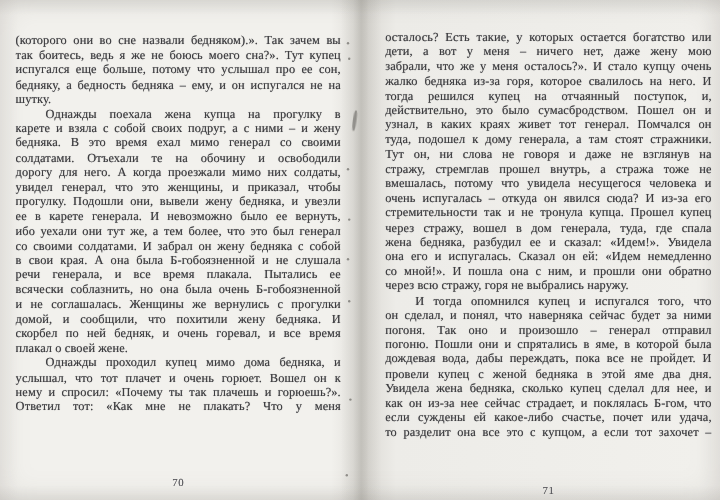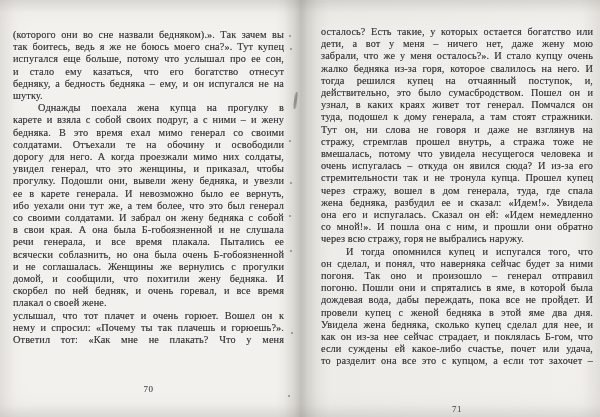--- a/index.html
+++ b/index.html
@@ -28,21 +28,21 @@
   .para { margin: 0; }
   .line { text-align: justify; text-align-last: justify; overflow: hidden; }
   .line.lastline { text-align-last: left; }
   .line.firstline { text-indent: 25px; }
   .page-number {
     position: absolute; top: 384px;
     font-size: 9px; color: #56565b; text-align: center;
     letter-spacing: 0.5px;
     text-shadow: 0 0 0.5px rgba(86,86,91,0.6);
   }
-  .page-number.left  { left: 13px;  width: 271px; }
+  .page-number.left  { left: 13px;  width: 271px; margin-top: 13px; }
   .page-number.right { left: 321px; width: 272px; margin-top: 20px; }
   .gutter {
     position: absolute; left: 284px; top: 0; width: 34px; height: 417px;
     background: linear-gradient(90deg, rgba(110,108,100,0) 0%, rgba(110,108,100,0.10) 30%, rgba(110,108,100,0.26) 50%, rgba(110,108,100,0.10) 68%, rgba(110,108,100,0) 100%);
     pointer-events: none;
   }
   .speck {
     position: absolute; background: rgba(75,73,70,0.55);
     border-radius: 50%; width: 2px; height: 2px;
     filter: blur(0.3px);
@@ -59,21 +59,20 @@
 </head>
 <body>
 
 <div class="spread">
 
   <div class="text-col left">
       <div class="para">
         <div class="line">(которого они во сне назвали бедняком).». Так зачем вы</div>
         <div class="line">так боитесь, ведь я же не боюсь моего сна?». Тут купец</div>
         <div class="line">испугался еще больше, потому что услышал про ее сон,</div>
-        <div class="line">и стало ему казаться, что его богатство отнесут</div>
         <div class="line">бедняку, а бедность бедняка – ему, и он испугался не на</div>
         <div class="line lastline">шутку.</div>
       </div>
       <div class="para">
         <div class="line firstline">Однажды поехала жена купца на прогулку в</div>
         <div class="line">карете и взяла с собой своих подруг, а с ними – и жену</div>
         <div class="line">бедняка. В это время ехал мимо генерал со своими</div>
         <div class="line">солдатами. Отъехали те на обочину и освободили</div>
         <div class="line">дорогу для него. А когда проезжали мимо них солдаты,</div>
         <div class="line">увидел генерал, что это женщины, и приказал, чтобы</div>
@@ -83,20 +82,21 @@
         <div class="line">со своими солдатами. И забрал он жену бедняка с собой</div>
         <div class="line">в свои края. А она была Б-гобоязненной и не слушала</div>
         <div class="line">речи генерала, и все время плакала. Пытались ее</div>
         <div class="line">всячески соблазнить, но она была очень Б-гобоязненной</div>
         <div class="line">и не соглашалась. Женщины же вернулись с прогулки</div>
         <div class="line">домой, и сообщили, что похитили жену бедняка. И</div>
         <div class="line">скорбел по ней бедняк, и очень горевал, и все время</div>
         <div class="line lastline">плакал о своей жене.</div>
       </div>
       <div class="para">
+        <div class="line firstline">Однажды проходил купец мимо дома бедняка, и</div>
         <div class="line">услышал, что тот плачет и очень горюет. Вошел он к</div>
         <div class="line">нему и спросил: «Почему ты так плачешь и горюешь?».</div>
         <div class="line">Ответил тот: «Как мне не плакать? Что у меня</div>
       </div>
     </div>
 
   <div class="text-col right">
       <div class="para">
         <div class="line">осталось? Есть такие, у которых остается богатство или</div>
         <div class="line">дети, а вот у меня – ничего нет, даже жену мою</div>

